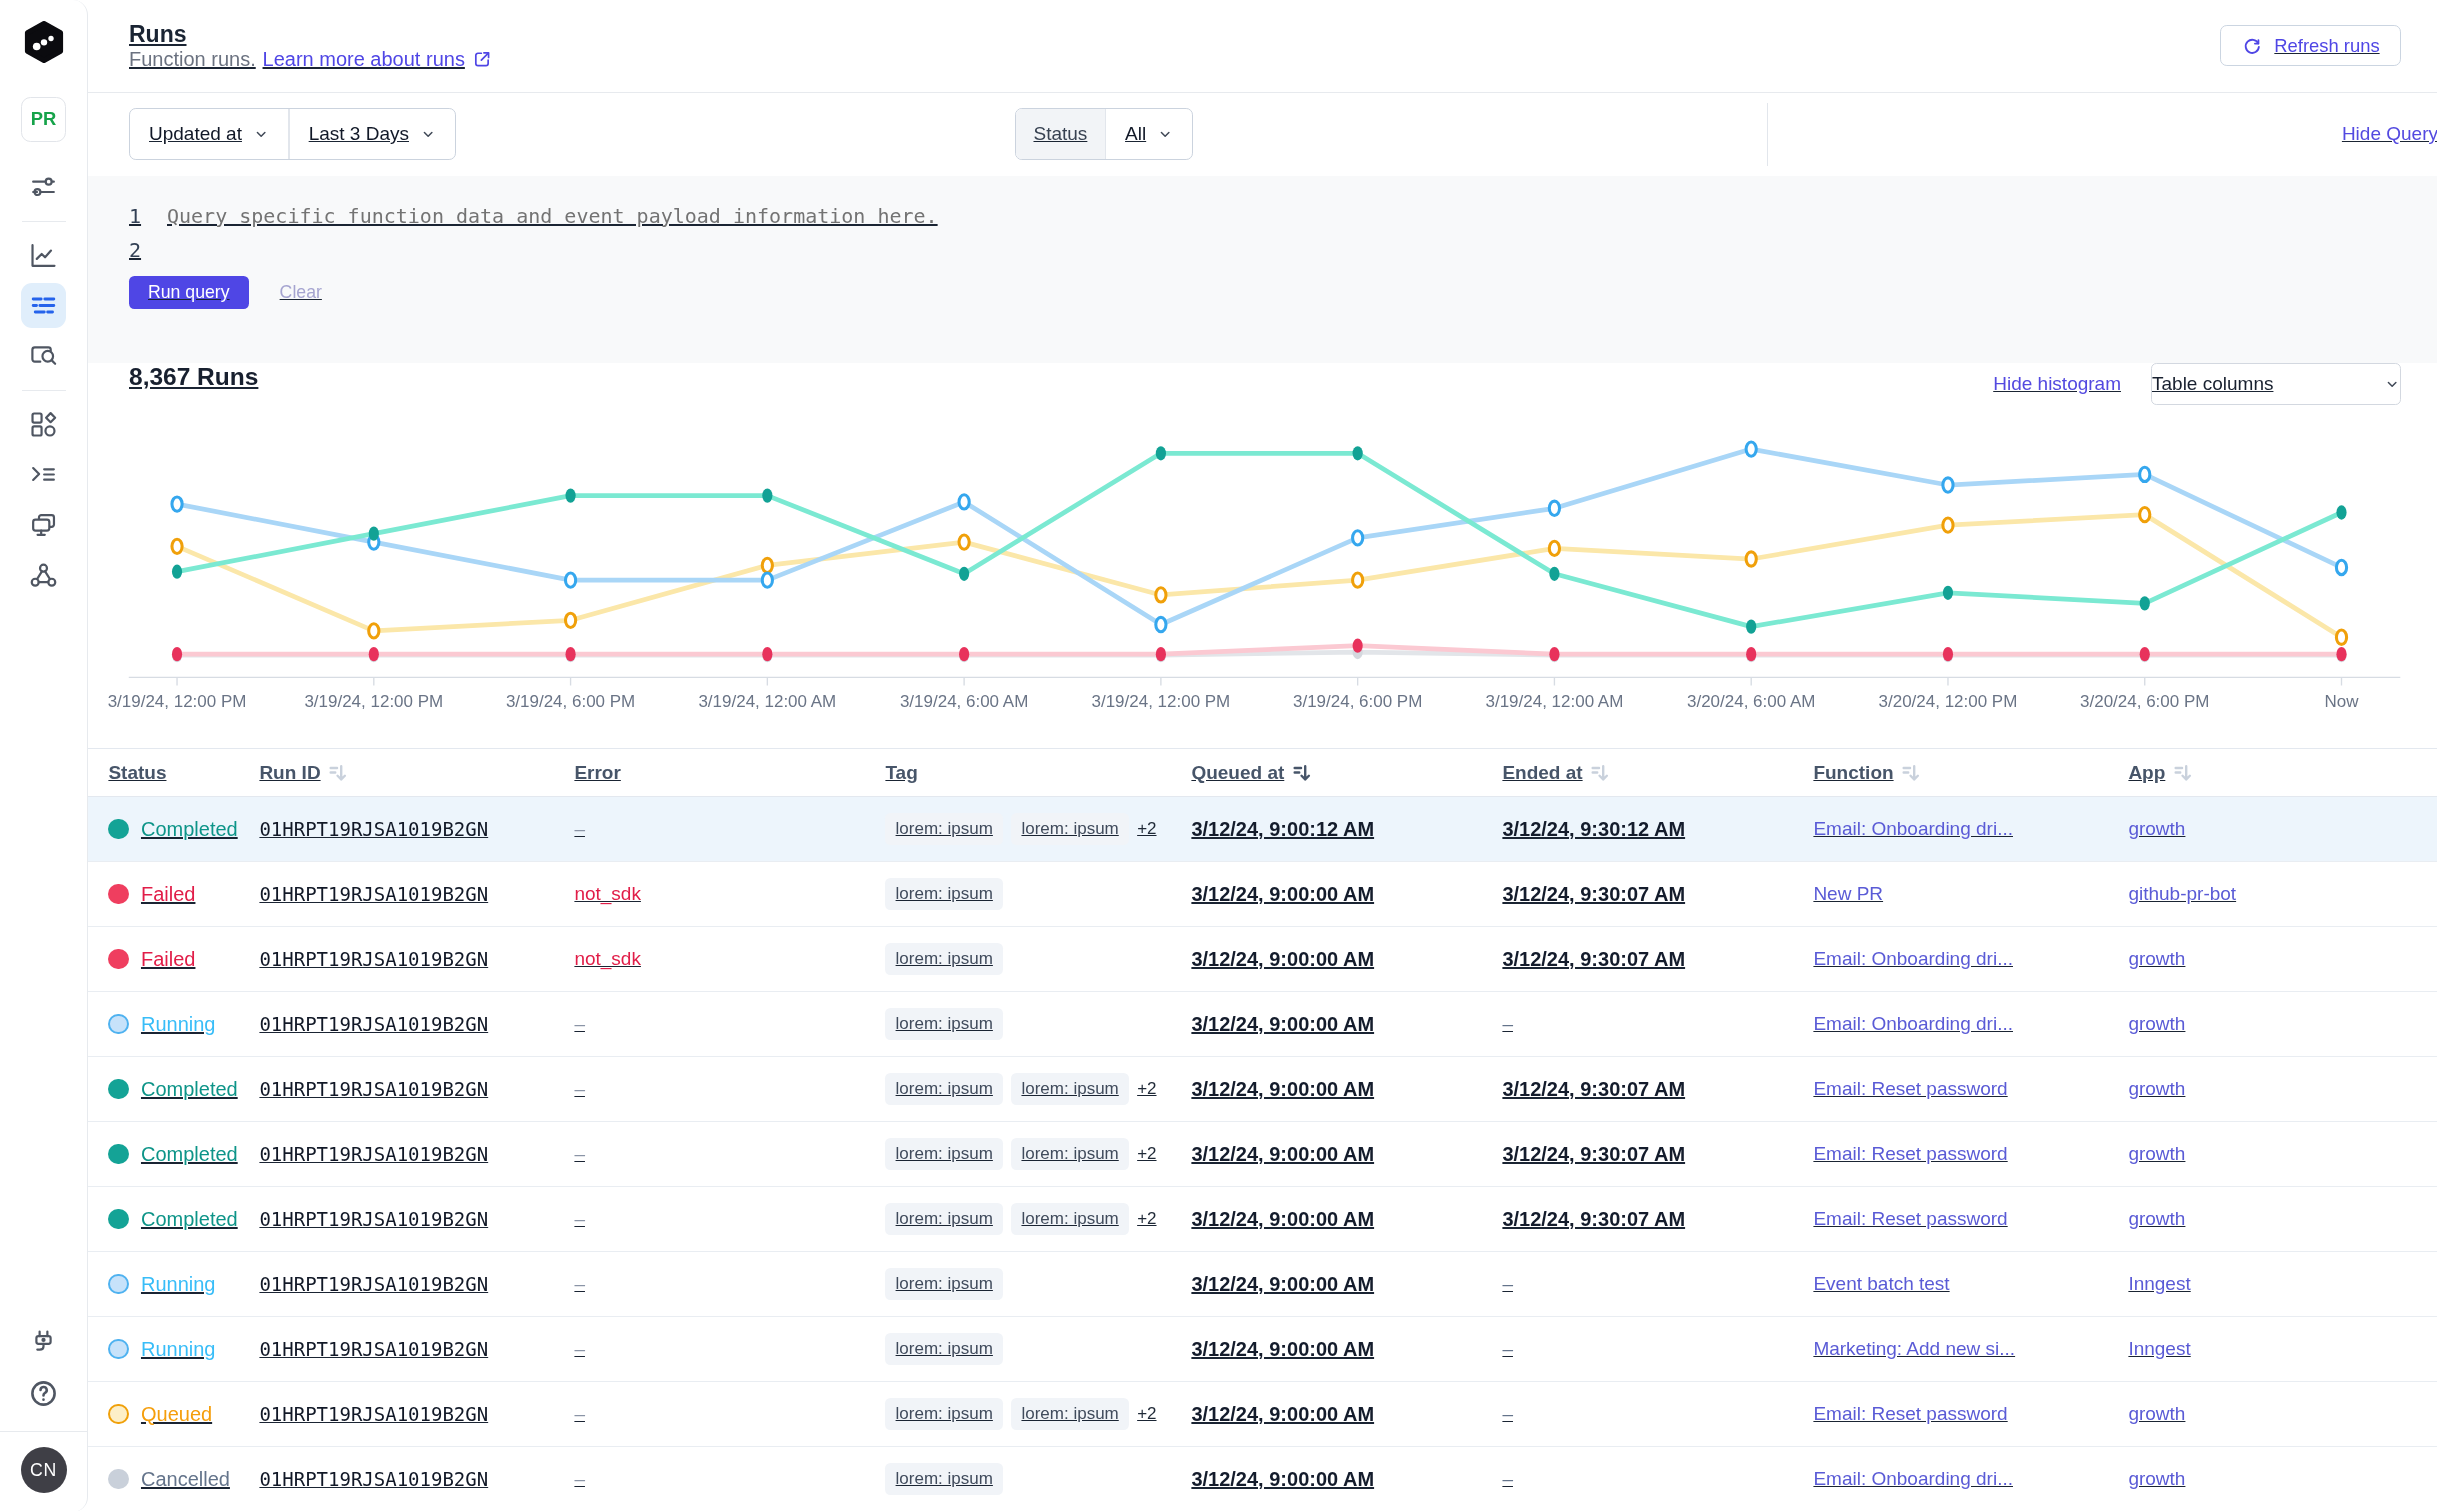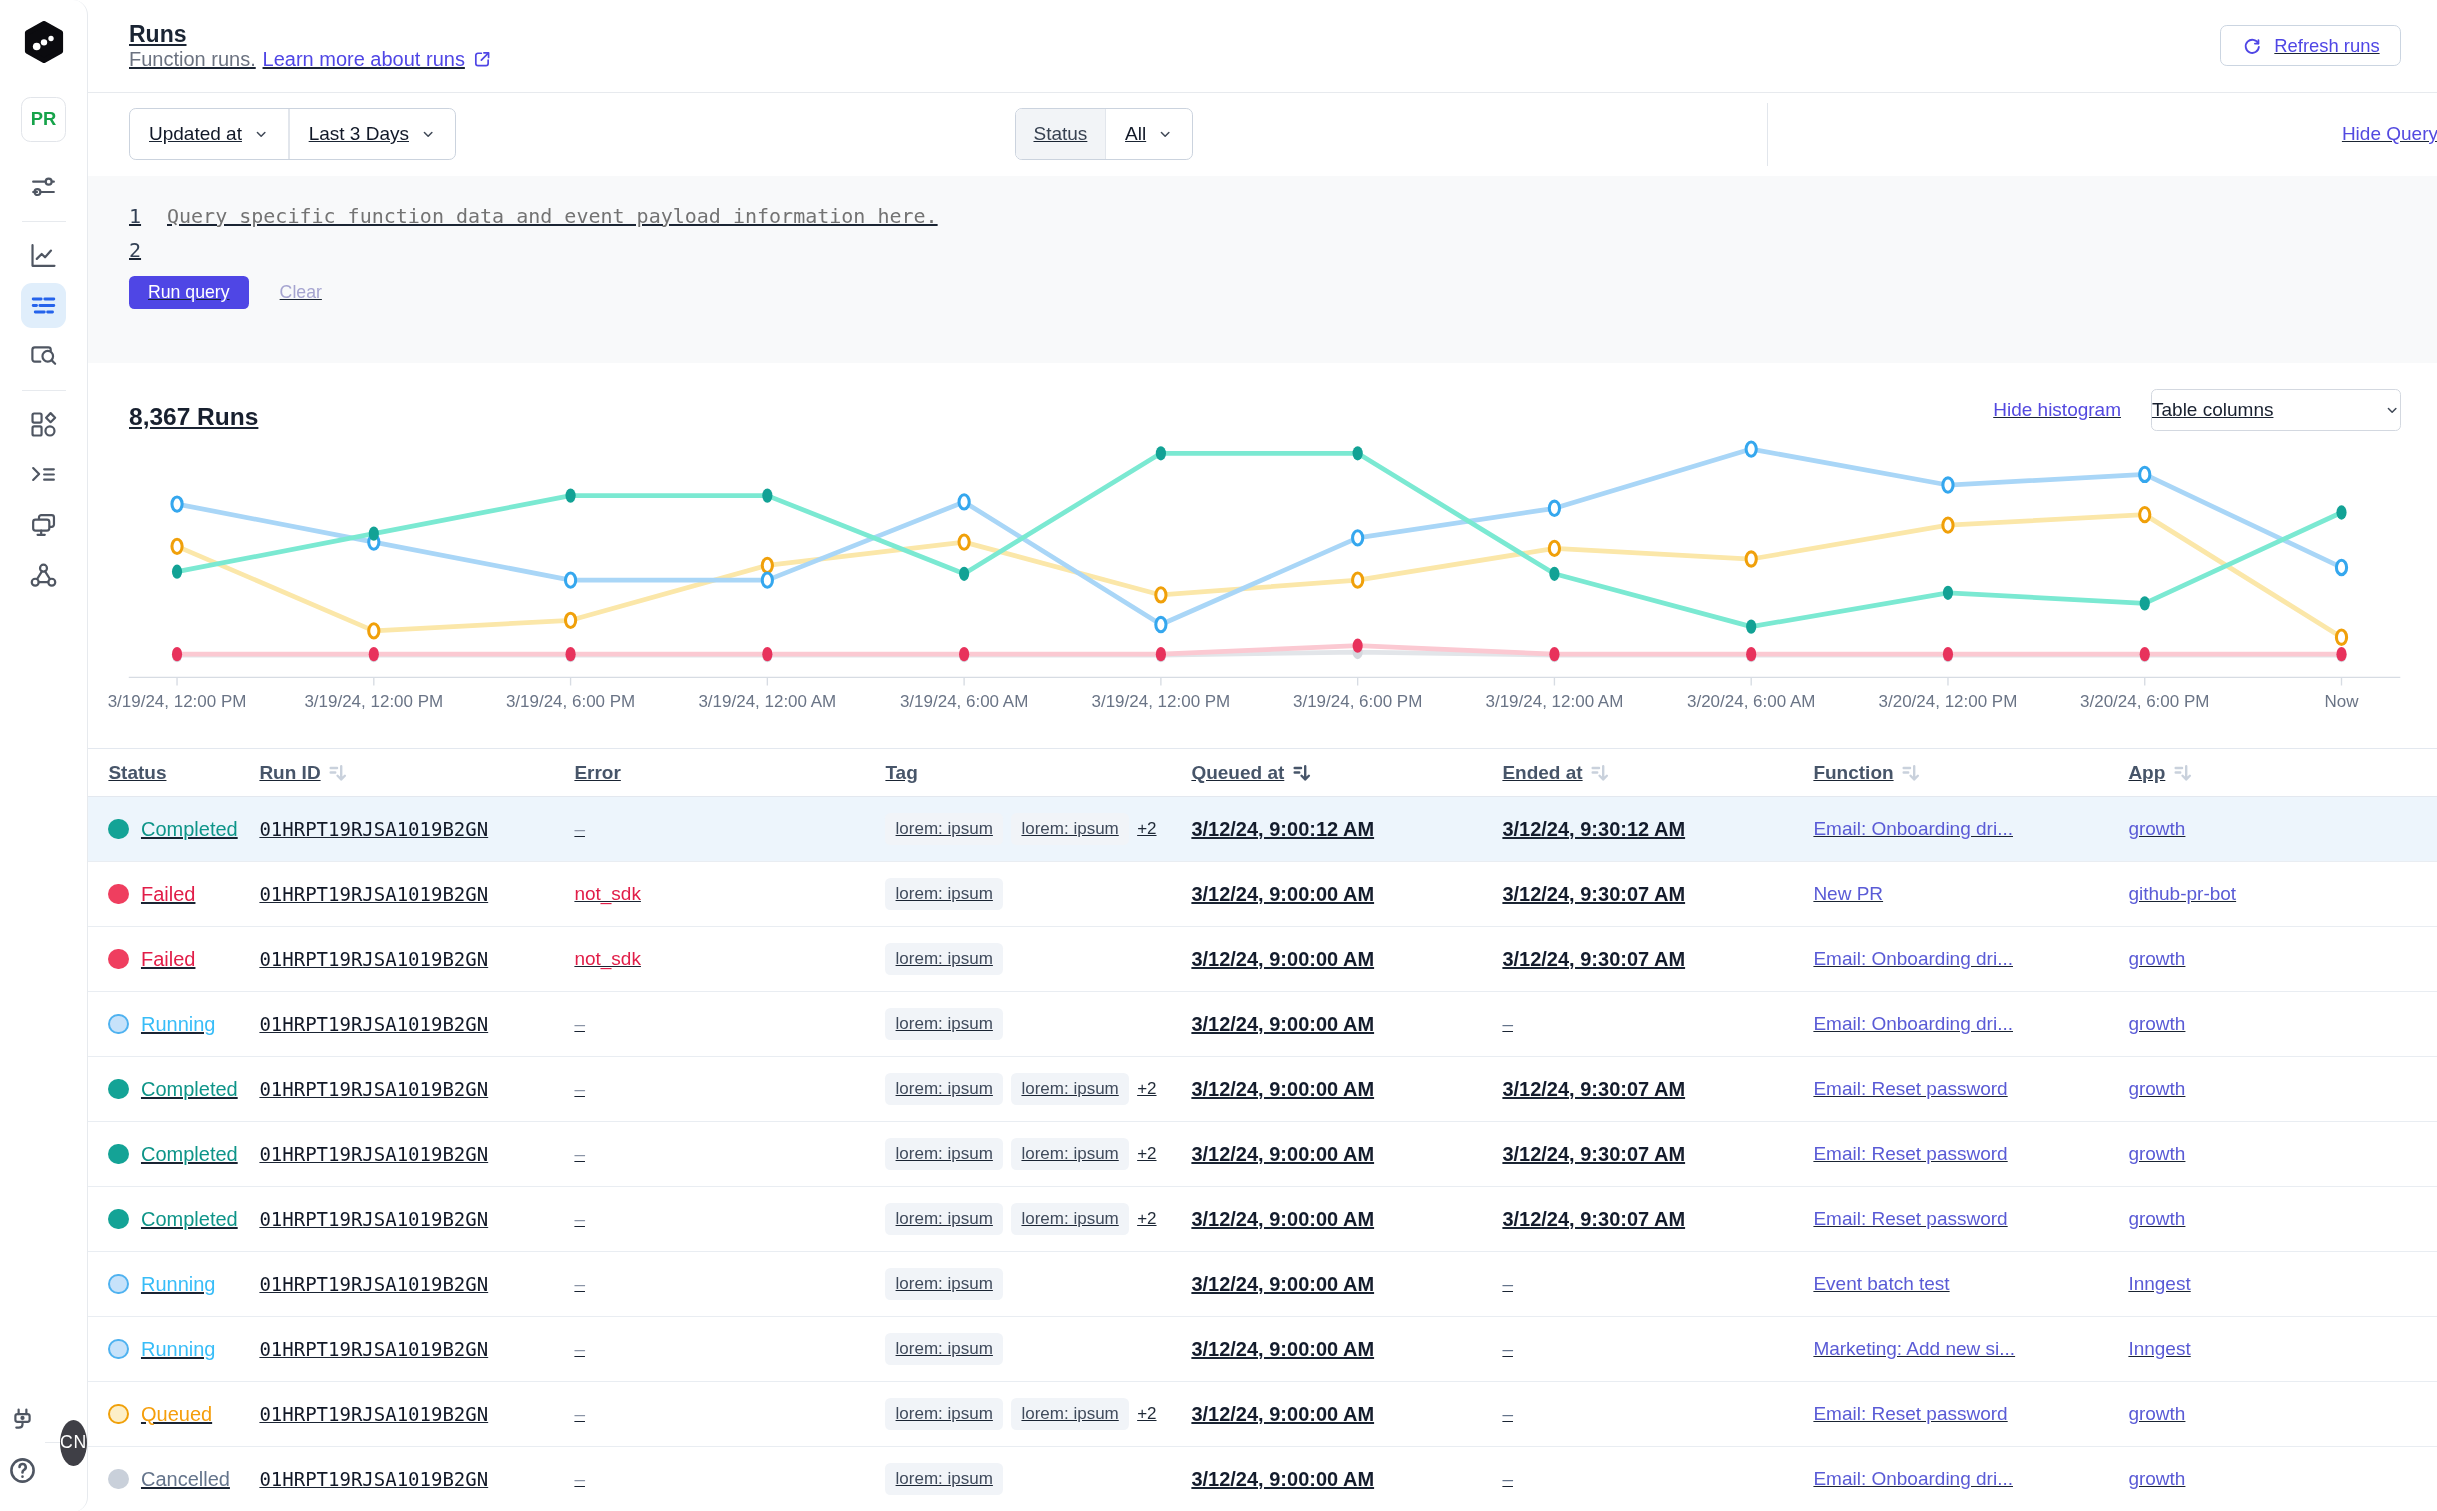--- a/index.html
+++ b/index.html
@@ -13,21 +13,21 @@
   .logo { width:45px; height:48px; display:grid; place-items:center; cursor:pointer; }
   .env-badge { margin-top:31px; width:45px; height:45px; border:1.4px solid #E2E5EA; border-radius:9.5px;
     background:#fff; color:#16A34A; font-weight:700; font-size:18.4px; display:grid; place-items:center;
     font-family:"Liberation Sans", sans-serif; cursor:pointer; }
   .nav-top { display:flex; flex-direction:column; align-items:center; margin-top:17.7px; }
   .nav-item { width:45px; height:45px; margin-top:5.4px; border-radius:11px; display:grid; place-items:center;
     color:#4F5662; cursor:pointer; }
   .nav-item svg { width:31px; height:31px; }
   .nav-item.active { background:#E0EEFB; color:#2563EB; }
   .sb-divider { width:44px; height:1.4px; background:#E7EAEE; margin:11px 0 5.4px 0; }
-  .nav-bottom { margin-top:auto; display:flex; flex-direction:row; align-items:center; width:100%;
+  .nav-bottom { margin-top:auto; display:flex; flex-direction:column; align-items:center; width:100%;
     padding-bottom:19px; }
   .nav-bottom .sb-divider.full { width:100%; margin:15px 0; }
   .avatar { width:46px; height:46px; border-radius:50%; background:#3F3F46; color:#fff; font-size:17.7px;
     font-weight:500; letter-spacing:0.7px; display:grid; place-items:center; border:none;
     font-family:"Liberation Sans", sans-serif; cursor:pointer; }
 
   
   .main { flex:1; display:flex; flex-direction:column;text-decoration:underline; }
   .page-header { height:102px; border-bottom:1.4px solid #E7EAEE; display:flex; align-items:center;
     justify-content:space-between; padding:0 37px 0 41px; }
@@ -55,21 +55,21 @@
   .query-section { background:#F8F9FA; padding:23px 0 54px 41px; }
   .code-line { display:flex; font-family:"DejaVu Sans Mono", monospace; font-size:20px; line-height:34px; }
   .gutter { width:23px; color:#334155; }
   .code-text { margin-left:15px; color:#737373; }
   .query-actions { margin-top:9.5px; display:flex; align-items:center; gap:31px; }
   .run-btn { height:33px; padding:0 19px; background:#4F46E5; color:#fff; border:none; border-radius:5.4px;
     font-size:17.7px; font-weight:500; font-family:"Liberation Sans", sans-serif; cursor:pointer; }
   .clear-btn { background:none; border:none; color:#A5A4D0; font-size:17.7px; font-weight:500;
     font-family:"Liberation Sans", sans-serif; cursor:pointer; }
 
-  .runs-header { height:68px; display:flex; align-items:flex-end; justify-content:space-between;
+  .runs-header { height:68px; display:flex; align-items:flex-start; justify-content:space-between;
     padding:0 37px 0 41px; }
   .runs-header h2 { font-size:24.5px; font-weight:700; color:#18202F; }
   .rh-right { display:flex; align-items:center; gap:30px; }
   .hide-hist { color:#5349E0; font-size:19px; font-weight:500; text-decoration:none; cursor:pointer; }
   .cols-btn { width:250px; height:42px; border:1.4px solid #D3D8E0; border-radius:5.4px; background:#fff;
     display:flex; align-items:center; justify-content:space-between; padding:0 0; font-size:19px;
     color:#18202F; font-family:"Liberation Sans", sans-serif; cursor:pointer; }
 
   .histogram { height:286px; }
   .histogram svg { display:block; }

